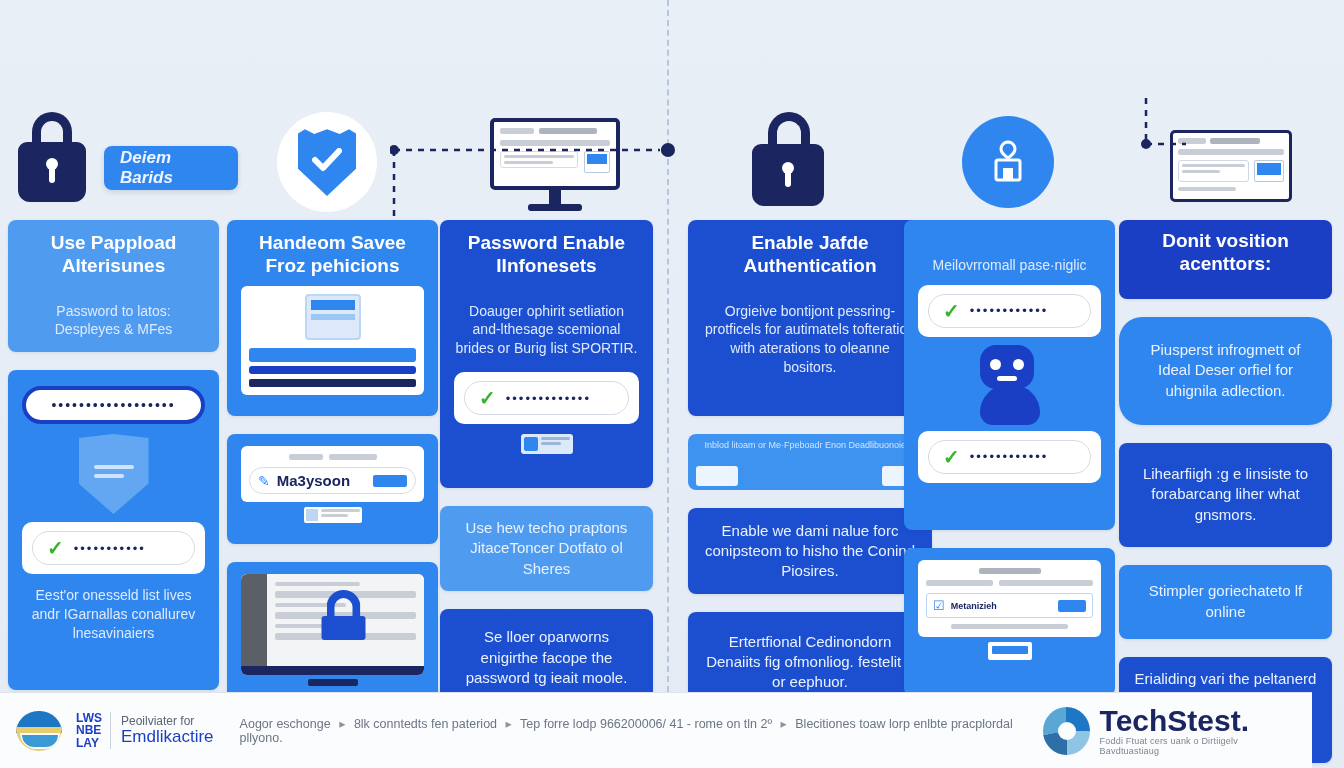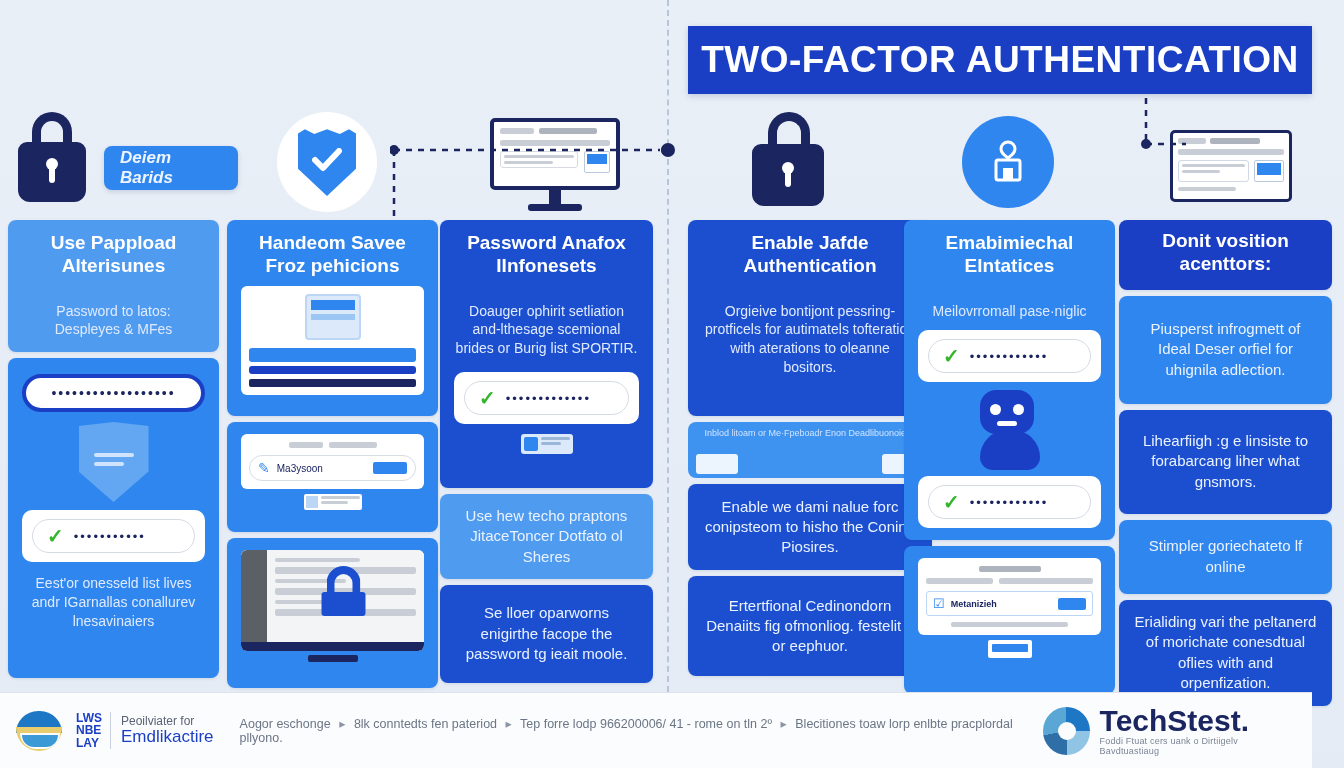--- a/index.html
+++ b/index.html
@@ -92,21 +92,21 @@
   }
   .ln { height: 6px; background: #c9ced6; border-radius: 2px; margin-bottom: 5px; }
 
   .browser-card {
     position: absolute; width: 122px; height: 72px; background: #fff;
     border: 3px solid #1b2560; border-radius: 5px; padding: 5px;
   }
 
   
   .cols { position: absolute; top: 220px; left: 0; width: 1344px; height: 466px; }
-  .col { position: absolute; top: 0; width: 211px; display: flex; flex-direction: column; gap: 6px; }
+  .col { position: absolute; top: 0; width: 211px; display: flex; flex-direction: column; gap: 18px; }
   .col-0 { left: 8px; }   .col-1 { left: 227px; }  .col-2 { left: 440px; }
   .col-3 { left: 688px; } .col-4 { left: 904px; }  .col-5 { left: 1119px; }
   .col-2, .col-5 { width: 213px; }
 
   .card { border-radius: 8px; padding: 12px 14px; color: #fff;
           box-shadow: 0 1px 3px rgba(20,40,90,.10); }
   .c-light  { background: #4f9bf0; }
   .c-mid    { background: #2f86ef; }
   .c-deep   { background: #1b4fd0; }
   .c-navy   { background: #1b3fc4; }
@@ -193,23 +193,20 @@
   .f-tag { font-size: 9px; color: #7b8594; letter-spacing: .2px; }
 </style>
 </head>
 <body>
 
 <div class="page">
 
   <div class="divider"></div>
   <div class="divider-dot"></div>
 
-  <div class="hdr hdr-right">
-    <span>TWO-FACTOR AUTHENTICATION</span>
-  </div>
 
   <div class="hero" style="left:18px;width:220px;">
     <div class="padlock" style="position:absolute;left:0;top:8px;width:68px;height:92px;">
       <div class="shackle"></div>
         <div class="body"></div>
       <div class="keyhole"></div>
         <div class="keystem"></div>
     </div>
     <div class="pill-badge">
       <span>Deiem Barids</span>
@@ -339,21 +336,21 @@
       </div>
 
       <div class="card c-mid" style="min-height:110px;">
         <div class="mini-browser">
           <div style="display:flex;gap:6px;margin-bottom:7px;justify-content:center;">
             <div class="ln" style="width:34px;margin:0;"></div>
             <div class="ln" style="width:48px;margin:0;"></div>
           </div>
           <div style="border:1px solid #d6dde6;border-radius:16px;display:flex;align-items:center;gap:7px;padding:4px 8px;">
             <span style="color:#2f86ef;font-size:14px;">✎</span>
-            <span style="font-size:10px;color:#1b2560;font-weight:400;">Ma3ysoon</span>
+            <span style="font-size:15px;color:#1b2560;font-weight:700;">Ma3ysoon</span>
             <span style="margin-left:auto;width:34px;height:12px;background:#2f86ef;border-radius:2px;"></span>
           </div>
         </div>
         <div style="display:flex;justify-content:center;margin-top:5px;">
           <div style="width:58px;height:16px;background:#fff;border-radius:2px;display:flex;gap:3px;padding:2px;">
             <div style="width:12px;background:#bcd6f5;"></div>
             <div style="flex:1;">
               <div class="ln" style="height:3px;margin-bottom:2px;"></div>
               <div class="ln" style="height:3px;width:70%;margin:0;"></div>
             </div>
@@ -379,21 +376,21 @@
             </div>
           </div>
           <div class="laptop-base"></div>
         </div>
         <div style="width:50px;height:7px;background:#1b2560;margin:4px auto 0;border-radius:2px;"></div>
       </div>
     </div>
 
     <div class="col col-2">
       <div class="card c-deep" style="min-height:268px;">
-        <div class="card-title">Password Anafox IInfonesets</div>
+        <div class="card-title">Password Enable IInfonesets</div>
         <div class="card-body">Doauger ophirit setliation and-lthesage scemional brides or Burig list SPORTIR.</div>
         <div class="white-box" style="margin-top:14px;">
           <div class="check-row">
             <span class="tick-g">✓</span>
             <span class="dots">•••••••••••••</span>
           </div>
         </div>
         <div style="display:flex;justify-content:center;margin-top:10px;">
           <div style="width:52px;height:20px;background:#dbe9fb;border-radius:3px;display:flex;gap:3px;padding:3px;">
             <div style="width:14px;background:#2f86ef;border-radius:2px;"></div>
@@ -425,21 +422,20 @@
       <div class="card c-deep" style="min-height:86px;display:flex;align-items:center;justify-content:center;">
         <div class="card-plain">Enable we dami nalue forc conipsteom to hisho the Conind Piosires.</div>
       </div>
       <div class="card c-deep" style="min-height:100px;display:flex;align-items:center;justify-content:center;">
         <div class="card-plain">Ertertfional Cedinondorn Denaiits fig ofmonliog. festelit tt or eephuor.</div>
       </div>
     </div>
 
     <div class="col col-4">
       <div class="card c-mid" style="min-height:310px;">
-        <div class="card-title">Emabimiechal Elntatices</div>
         <div class="card-body">Meilovrromall pase·niglic</div>
         <div class="white-box" style="margin-top:10px;">
           <div class="check-row">
             <span class="tick-g">✓</span>
             <span class="dots">••••••••••••</span>
           </div>
         </div>
         <div class="robot" style="margin:8px 0 -18px;">
           <div>
             <div class="robot-head">
@@ -476,23 +472,23 @@
         <div style="display:flex;justify-content:center;margin-top:5px;">
           <div style="width:44px;height:18px;background:#fff;border-radius:2px;padding:4px;">
             <div style="height:8px;background:#2f86ef;border-radius:1px;"></div>
           </div>
         </div>
       </div>
     </div>
 
     <div class="col col-5">
       <div class="card c-navy" style="min-height:60px;padding:10px 14px;">
-        <div class="card-title" style="margin-bottom:4px;">Donit vosition acenttors:</div>
-      </div>
-      <div class="card c-mid" style="min-height:108px;display:flex;align-items:center;justify-content:center;">
+        <div class="card-title" style="margin-bottom:13px;">Donit vosition acenttors:</div>
+      </div>
+      <div class="card c-mid" style="min-height:108px;display:flex;align-items:center;justify-content:center;border-radius:23px;">
         <div class="card-plain">Piusperst infrogmett of Ideal Deser orfiel for uhignila adlection.</div>
       </div>
       <div class="card c-deep" style="min-height:104px;display:flex;align-items:center;justify-content:center;">
         <div class="card-plain">Lihearfiigh :g e linsiste to forabarcang liher what gnsmors.</div>
       </div>
       <div class="card c-mid" style="min-height:74px;display:flex;align-items:center;justify-content:center;">
         <div class="card-plain">Stimpler goriechateto lf online</div>
       </div>
       <div class="card c-deep" style="min-height:106px;display:flex;align-items:center;justify-content:center;">
         <div class="card-plain">Erialiding vari the peltanerd of morichate conesdtual oflies with and orpenfization.</div>

